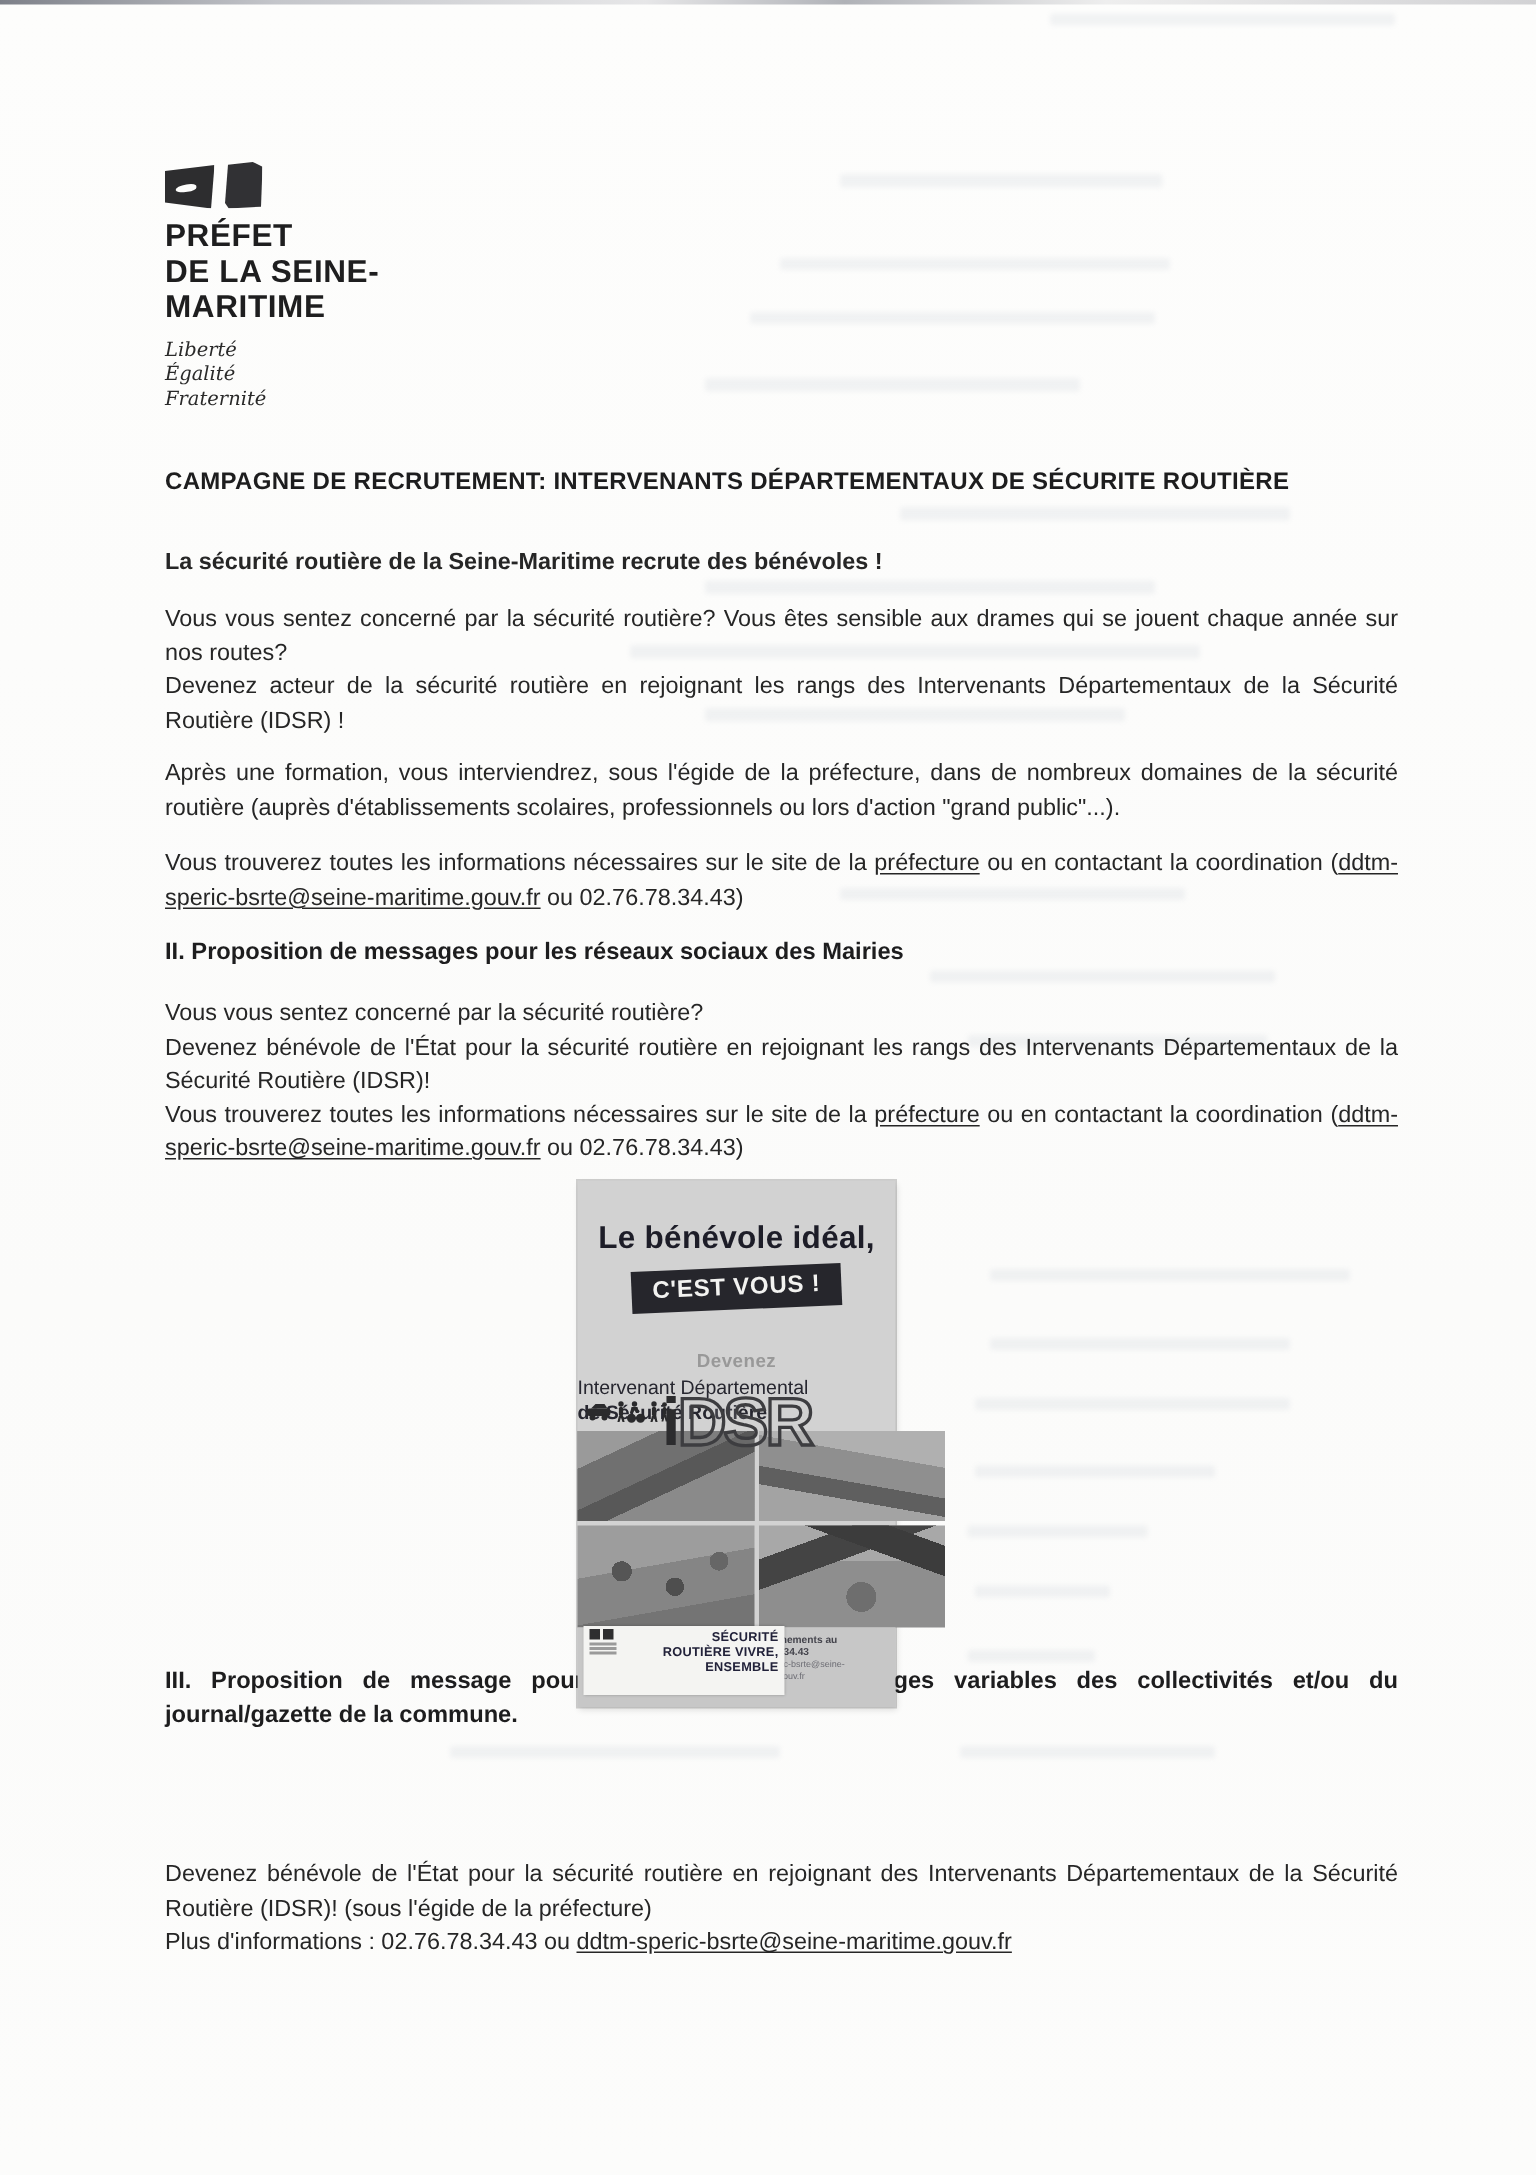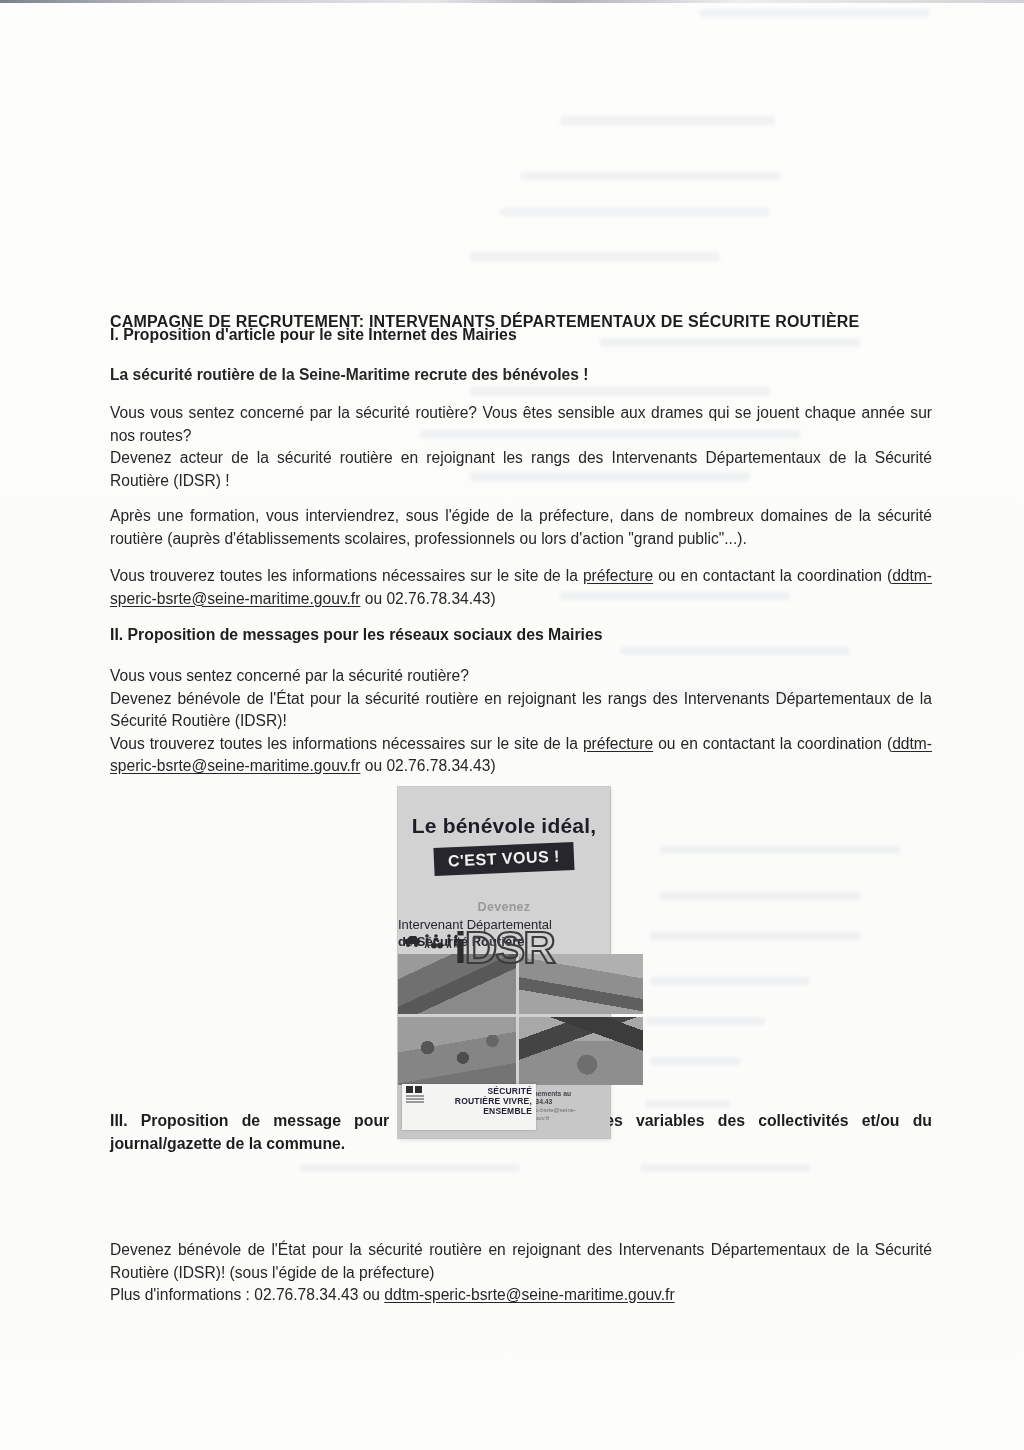--- a/index.html
+++ b/index.html
@@ -36,21 +36,21 @@
   .tblock{position:absolute;left:110px;width:822px;font-size:15.6px;line-height:22.6px;}
   .tblock p{margin:0;text-align:justify;}
   .bold{font-weight:bold;}
   .doc-title{font-weight:bold;font-size:16px;letter-spacing:.2px;color:#1d1d1e;margin-top:30px;}
   .sec-heading{font-weight:bold;font-size:15.8px;color:#1d1d1e;}
   .ul{text-decoration:underline;text-underline-offset:2px;}
 
   
   .poster{
     position:absolute;left:385px;top:787px;width:212px;height:351px;
-    background:#d2d2d2;box-shadow:0 0 0 1px rgba(120,120,120,.35), 1px 2px 4px rgba(0,0,0,.12);margin-left:13px;
+    background:#d2d2d2;box-shadow:0 0 0 1px rgba(120,120,120,.35), 1px 2px 4px rgba(0,0,0,.12);
   }
   .poster-headline{position:absolute;top:27px;left:0;right:0;text-align:center;
     font-weight:bold;font-size:21px;color:#1d1d28;letter-spacing:.2px;}
   .poster-cta{position:absolute;top:58px;left:50%;transform:translateX(-50%) rotate(-2.5deg);
     background:#26262c;color:#f2f2f0;font-weight:bold;font-size:16px;letter-spacing:.5px;
     padding:5px 14px;white-space:nowrap;}
   .poster-devenez{position:absolute;top:113px;left:0;right:0;text-align:center;
     font-weight:bold;font-size:12.5px;color:#999;letter-spacing:.3px;}
   .poster-role1{position:absolute;top:130px;left:0;right:0;text-align:left;
     font-weight:normal;font-size:13px;color:#26262f;}
@@ -114,24 +114,39 @@
   <div class="ghost" style="left:660px;top:846px;width:240px;height:8px"></div>
   <div class="ghost" style="left:660px;top:892px;width:200px;height:8px"></div>
   <div class="ghost" style="left:650px;top:932px;width:210px;height:8px"></div>
   <div class="ghost" style="left:650px;top:977px;width:160px;height:8px"></div>
   <div class="ghost" style="left:645px;top:1017px;width:120px;height:8px"></div>
   <div class="ghost" style="left:650px;top:1057px;width:90px;height:8px"></div>
   <div class="ghost" style="left:645px;top:1100px;width:85px;height:8px"></div>
   <div class="ghost" style="left:300px;top:1164px;width:220px;height:8px"></div>
   <div class="ghost" style="left:640px;top:1164px;width:170px;height:8px"></div>
 
+  <div class="letterhead">
+    <div class="gov-logo">
+      <div class="block-left"></div>
+      <div class="block-right"></div>
+    </div>
+    <div class="prefet-name">
+      <div>PRÉFET</div>
+      <div>DE LA SEINE-</div>
+      <div>MARITIME</div>
+    </div>
+    <div class="motto">
+      <div>Liberté</div>
+      <div>Égalité</div>
+      <div>Fraternité</div>
+    </div>
+  </div>
 
   <div class="tblock doc-title" style="top:281px">CAMPAGNE DE RECRUTEMENT: INTERVENANTS DÉPARTEMENTAUX DE SÉCURITE ROUTIÈRE</div>
 
-  <div class="tblock sec-heading" style="top:324px">I. Proposition d'article pour le site Internet des Mairies</div>
 
   <div class="tblock bold" style="top:364px">La sécurité routière de la Seine-Maritime recrute des bénévoles !</div>
 
   <div class="tblock" style="top:402px">
     <p>Vous vous sentez concerné par la sécurité routière? Vous êtes sensible aux drames qui se jouent chaque année sur nos routes?</p>
     <p>Devenez acteur de la sécurité routière en rejoignant les rangs des Intervenants Départementaux de la Sécurité Routière (IDSR) !</p>
   </div>
 
   <div class="tblock" style="top:505px">
     <p>Après une formation, vous interviendrez, sous l'égide de la préfecture, dans de nombreux domaines de la sécurité routière (auprès d'établissements scolaires, professionnels ou lors d'action "grand public"...).</p>

